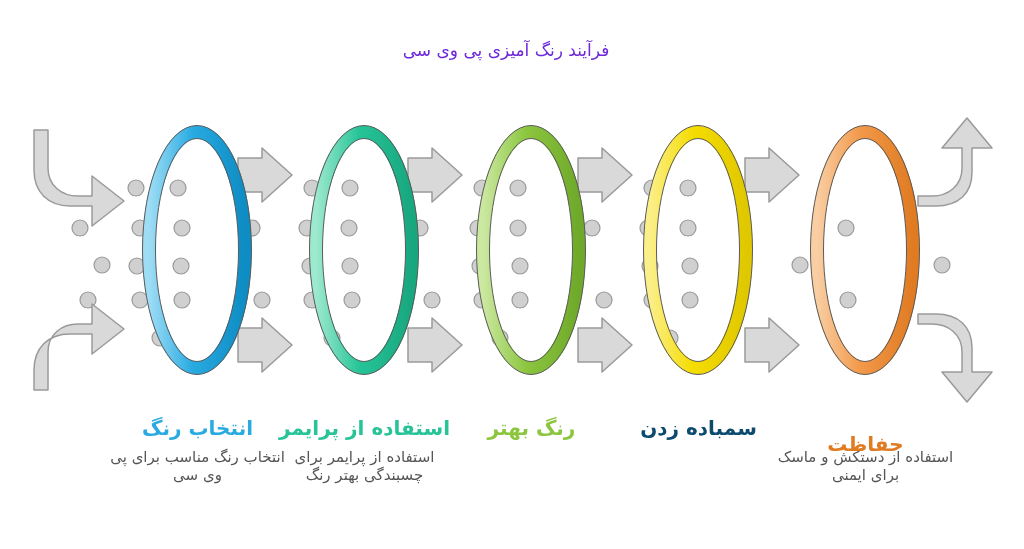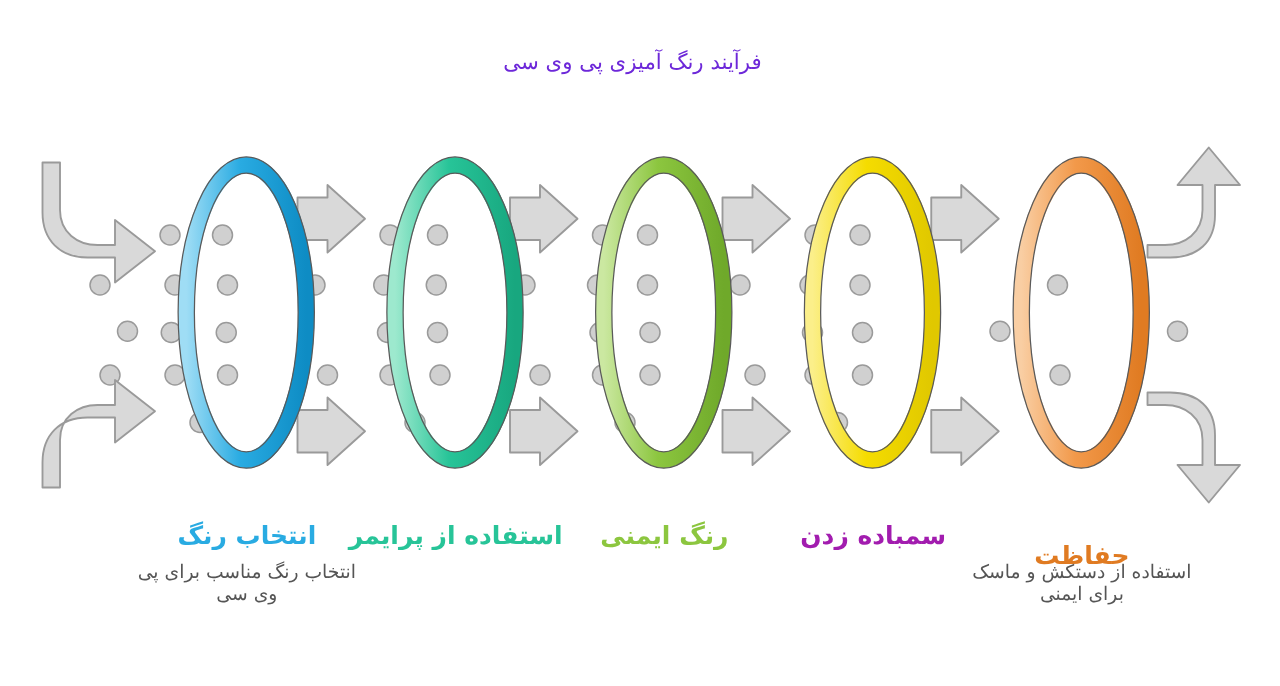--- a/index.html
+++ b/index.html
@@ -192,56 +192,57 @@
             <stop offset="45%" stop-color="#27C498"></stop>
             <stop offset="100%" stop-color="#18A77F"></stop>
           </linearGradient>
         </defs>
         <ellipse cx="87" cy="130" rx="48" ry="118" fill="none" stroke="url(#g2)" stroke-width="13"></ellipse>
         <ellipse cx="87" cy="130" rx="54.5" ry="124.5" fill="none" stroke="#5a5a5a" stroke-width="1"></ellipse>
         <ellipse cx="87" cy="130" rx="41.5" ry="111.5" fill="none" stroke="#5a5a5a" stroke-width="1"></ellipse>
       </svg>
     </div>
     <div class="stage-label" style="color:#27C498;">استفاده از پرایمر</div>
+    <div class="stage-desc">استفاده از پرایمر برای چسبندگی بهتر رنگ</div>
   </div>
 
   <div class="stage" style="left:444px;">
     <div class="ring-wrap">
       <svg width="175" height="260" viewBox="0 0 175 260">
         <defs>
           <linearGradient id="g3" x1="0" y1="0" x2="1" y2="0">
             <stop offset="0%" stop-color="#CBE8A1"></stop>
             <stop offset="45%" stop-color="#8CC63F"></stop>
             <stop offset="100%" stop-color="#6FA92A"></stop>
           </linearGradient>
         </defs>
         <ellipse cx="87" cy="130" rx="48" ry="118" fill="none" stroke="url(#g3)" stroke-width="13"></ellipse>
         <ellipse cx="87" cy="130" rx="54.5" ry="124.5" fill="none" stroke="#5a5a5a" stroke-width="1"></ellipse>
         <ellipse cx="87" cy="130" rx="41.5" ry="111.5" fill="none" stroke="#5a5a5a" stroke-width="1"></ellipse>
       </svg>
     </div>
-    <div class="stage-label" style="color:#8CC63F;">رنگ ایمنی</div>
+    <div class="stage-label" style="color:#8CC63F;">رنگ بهتر</div>
   </div>
 
   <div class="stage" style="left:611px;">
     <div class="ring-wrap">
       <svg width="175" height="260" viewBox="0 0 175 260">
         <defs>
           <linearGradient id="g4" x1="0" y1="0" x2="1" y2="0">
             <stop offset="0%" stop-color="#FBEF8A"></stop>
             <stop offset="45%" stop-color="#F5DC00"></stop>
             <stop offset="100%" stop-color="#E0C800"></stop>
           </linearGradient>
         </defs>
         <ellipse cx="87" cy="130" rx="48" ry="118" fill="none" stroke="url(#g4)" stroke-width="13"></ellipse>
         <ellipse cx="87" cy="130" rx="54.5" ry="124.5" fill="none" stroke="#5a5a5a" stroke-width="1"></ellipse>
         <ellipse cx="87" cy="130" rx="41.5" ry="111.5" fill="none" stroke="#5a5a5a" stroke-width="1"></ellipse>
       </svg>
     </div>
-    <div class="stage-label" style="color:#a21caf;">سمباده زدن</div>
+    <div class="stage-label" style="color:#0c4a6e;">سمباده زدن</div>
   </div>
 
   <div class="stage" style="left:778px;">
     <div class="ring-wrap">
       <svg width="175" height="260" viewBox="0 0 175 260">
         <defs>
           <linearGradient id="g5" x1="0" y1="0" x2="1" y2="0">
             <stop offset="0%" stop-color="#F9CEA3"></stop>
             <stop offset="45%" stop-color="#F2994A"></stop>
             <stop offset="100%" stop-color="#E07B22"></stop>

